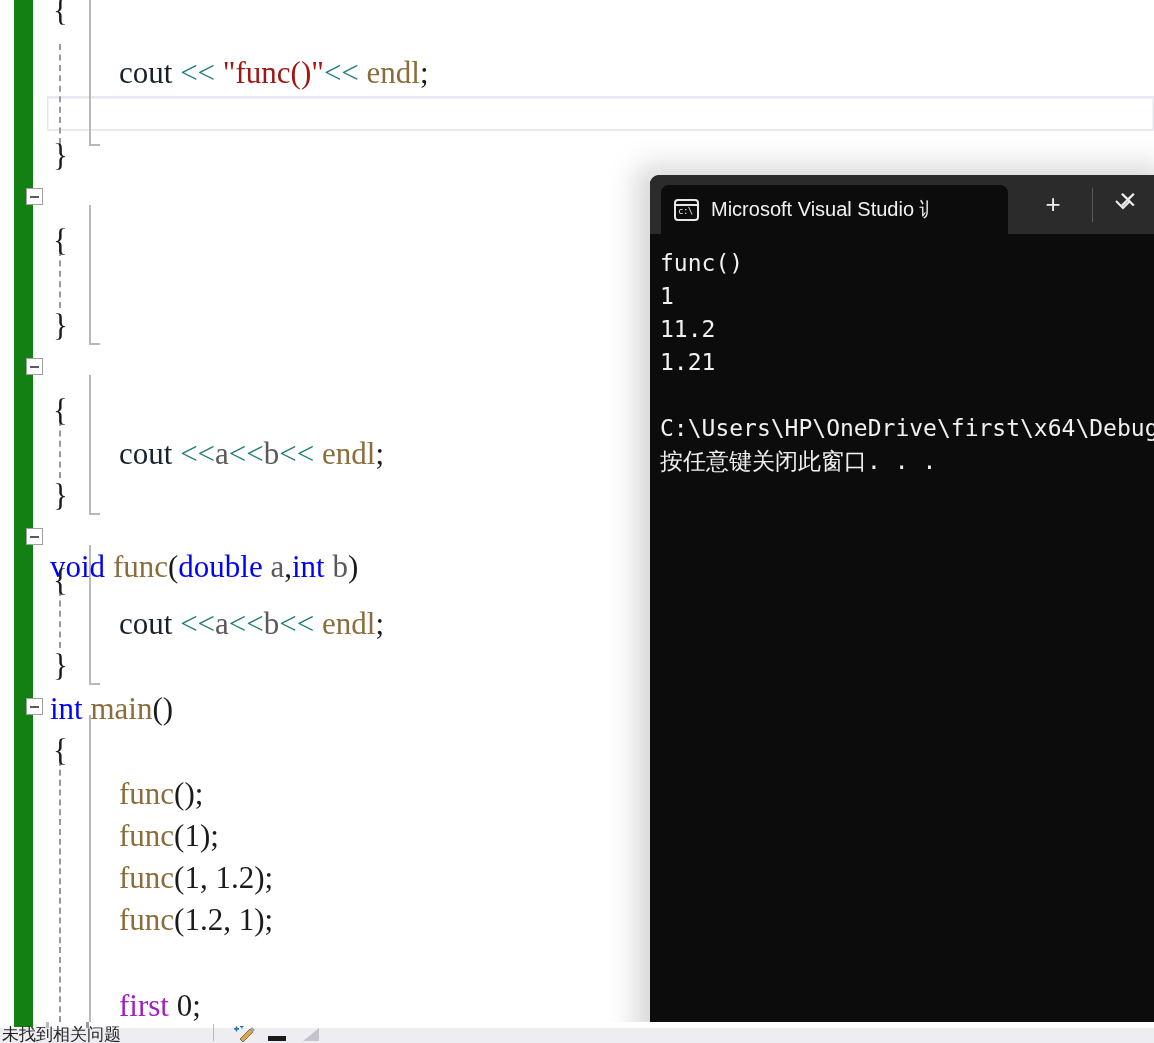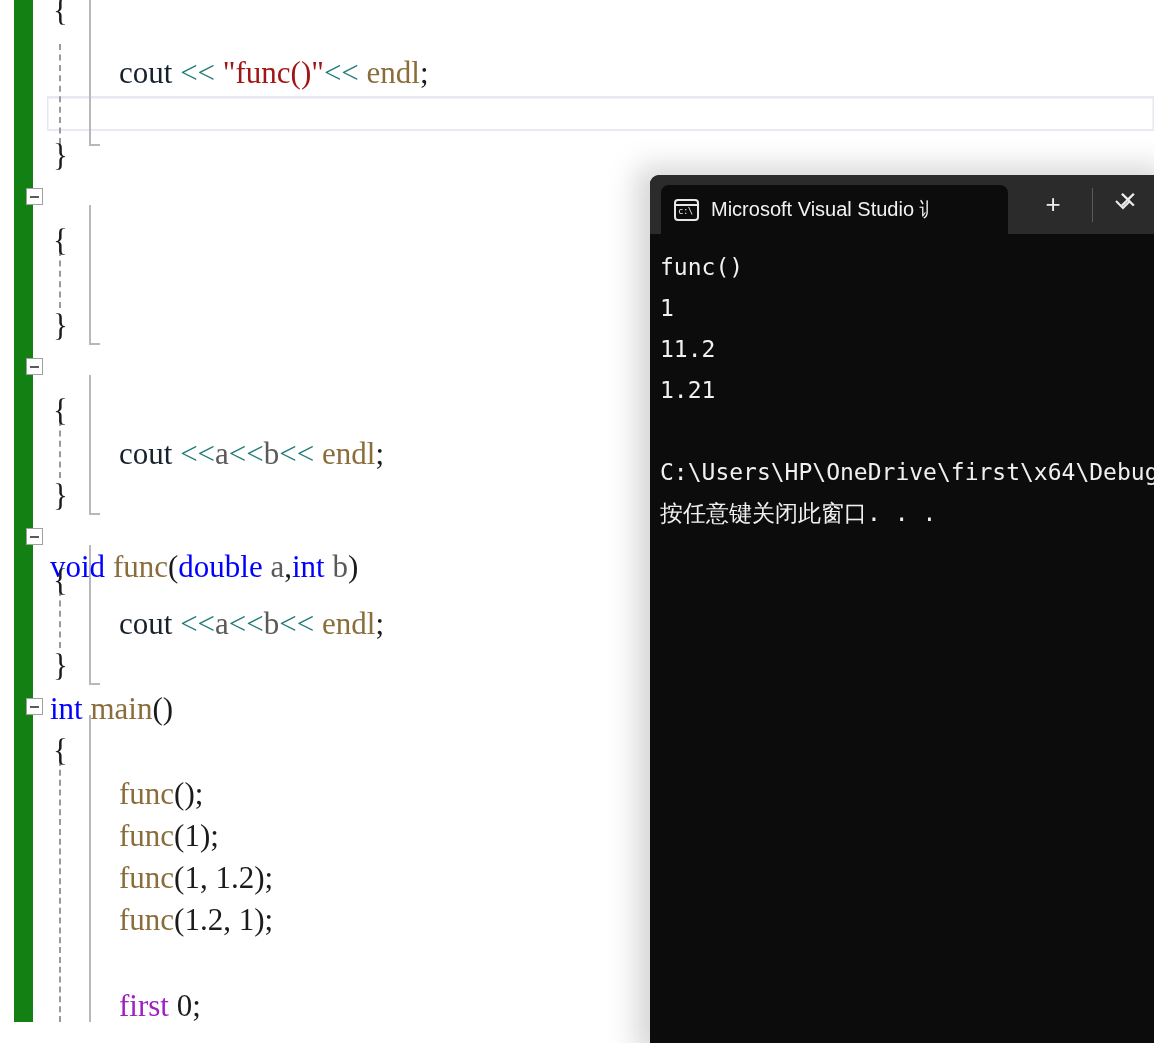--- a/index.html
+++ b/index.html
@@ -230,21 +230,21 @@
   }
   .console-body {
     position: absolute;
     left: 0; top: 59px;
     width: 504px; height: 809px;
     padding: 13px 0 0 10px;
     box-sizing: border-box;
     color: #f0f0f0;
     font-family: "DejaVu Sans Mono", monospace;
     font-size: 23px;
-    line-height: 41px;
+    line-height: 33px;
     white-space: pre;
     overflow: hidden;
   }
   .watermark {
     position: absolute;
     right: 9px; bottom: 9px;
     color: #8d8d8d;
     font-size: 19px;
     font-family: "Liberation Sans", sans-serif;
     white-space: nowrap;
@@ -432,14 +432,40 @@
     <div class="console-body">func()
 1
 11.2
 1.21
 
 C:\Users\HP\OneDrive\first\x64\Debug
 按任意键关闭此窗口. . .</div>
 
   </div>
 
+  <div class="statusbar">
+    <div class="tab-strip-stub"></div>
+    <div class="tab-strip-stub2"></div>
+    <div class="tab-strip-stub3"></div>
+    <div class="tab-strip-stub4"></div>
+    <div class="tab-strip-stub5"></div>
+
+    <div class="status-text">未找到相关问题</div>
+    <div class="status-sep"></div>
+
+    <div class="status-wand">
+      <svg width="26" height="16" viewBox="0 0 26 16" aria-hidden="true">
+        <path d="M7 13 L17 3 L20 6 L10 16 Z" fill="#d8a657" stroke="#8a6d3b" stroke-width="1"></path>
+        <path d="M17 3 L20 6 L22 4 L19 1 Z" fill="#9aa7b8" stroke="#5a6personal" stroke-width="0"></path>
+        <g fill="#2b6cb0">
+          <rect x="1" y="2" width="5" height="1.6"></rect>
+          <rect x="2.7" y="0.4" width="1.6" height="5"></rect>
+          <rect x="7" y="0" width="3.6" height="1.2"></rect>
+          <rect x="8.2" y="-1.2" width="1.2" height="3.6"></rect>
+        </g>
+      </svg>
+    </div>
+
+    <div class="status-dash"></div>
+    <div class="status-grip"></div>
+  </div>
 
 </div>
 
 </body></html>

